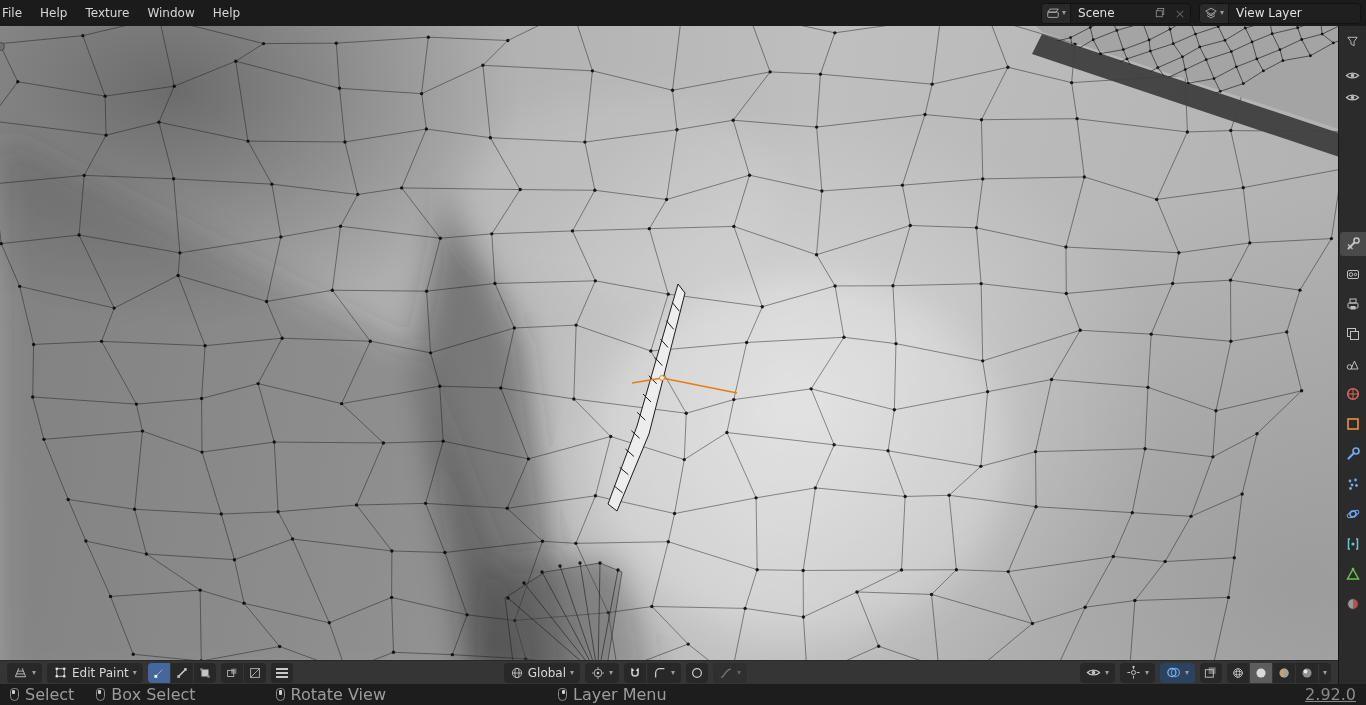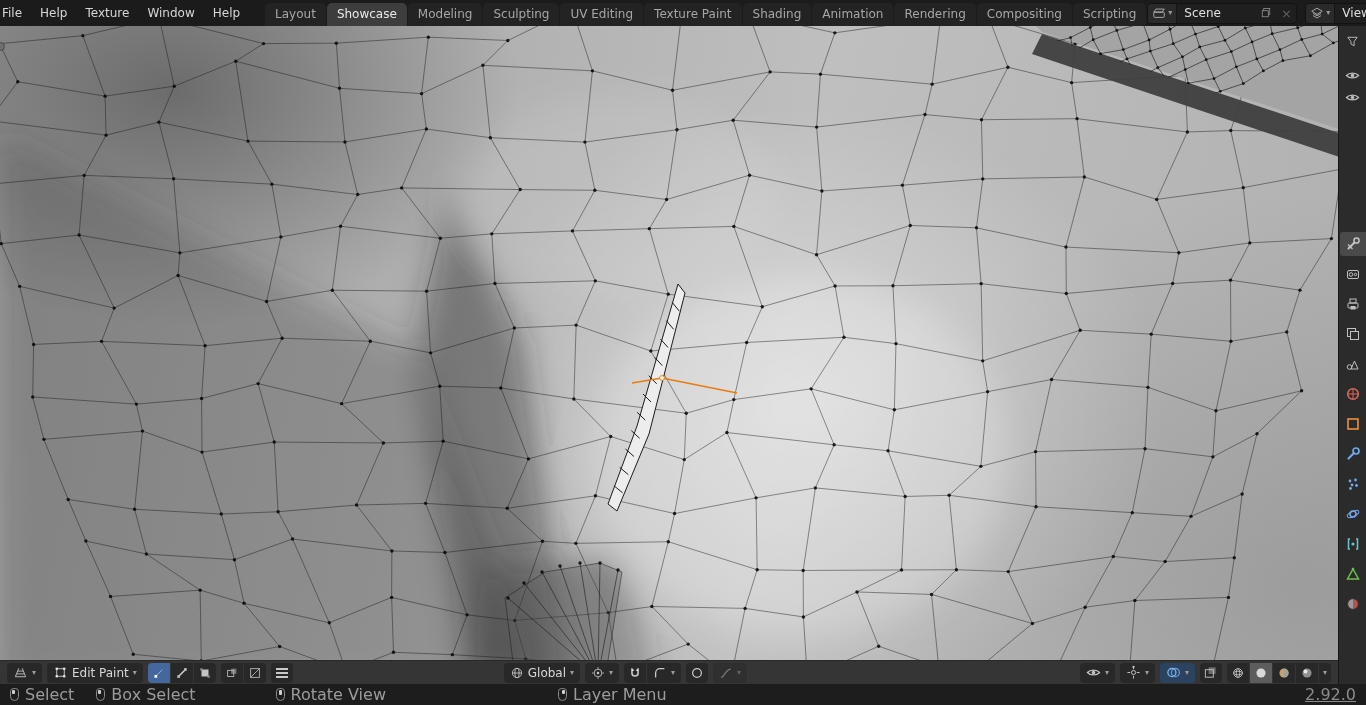--- a/index.html
+++ b/index.html
@@ -70,33 +70,20 @@
 
 <div class="app">
 
   <div class="topbar">
     <div class="menus">
       <span class="menu-item">File</span>
       <span class="menu-item">Help</span>
       <span class="menu-item">Texture</span>
       <span class="menu-item">Window</span>
       <span class="menu-item">Help</span>
-    </div>
-    <div class="tabs">
-      <div class="tab">Layout</div>
-      <div class="tab active">Showcase</div>
-      <div class="tab">Modeling</div>
-      <div class="tab">Sculpting</div>
-      <div class="tab">UV Editing</div>
-      <div class="tab">Texture Paint</div>
-      <div class="tab">Shading</div>
-      <div class="tab">Animation</div>
-      <div class="tab">Rendering</div>
-      <div class="tab">Compositing</div>
-      <div class="tab">Scripting</div>
     </div>
     <div class="topbar-right">
       <div class="selector" style="width:150px">
         <span class="sel-iconbox">
           <svg class="i14" width="14" height="14" viewBox="0 0 16 16">
               <rect x="2" y="7" width="12" height="6" rx="1" fill="none" stroke="#b5b5b5"></rect>
               <path d="M2 7 L4.5 3.5 L14 3.5 L11.5 7 Z" fill="none" stroke="#b5b5b5"></path>
             </svg>
           <span class="chev">▾</span>
         </span>

